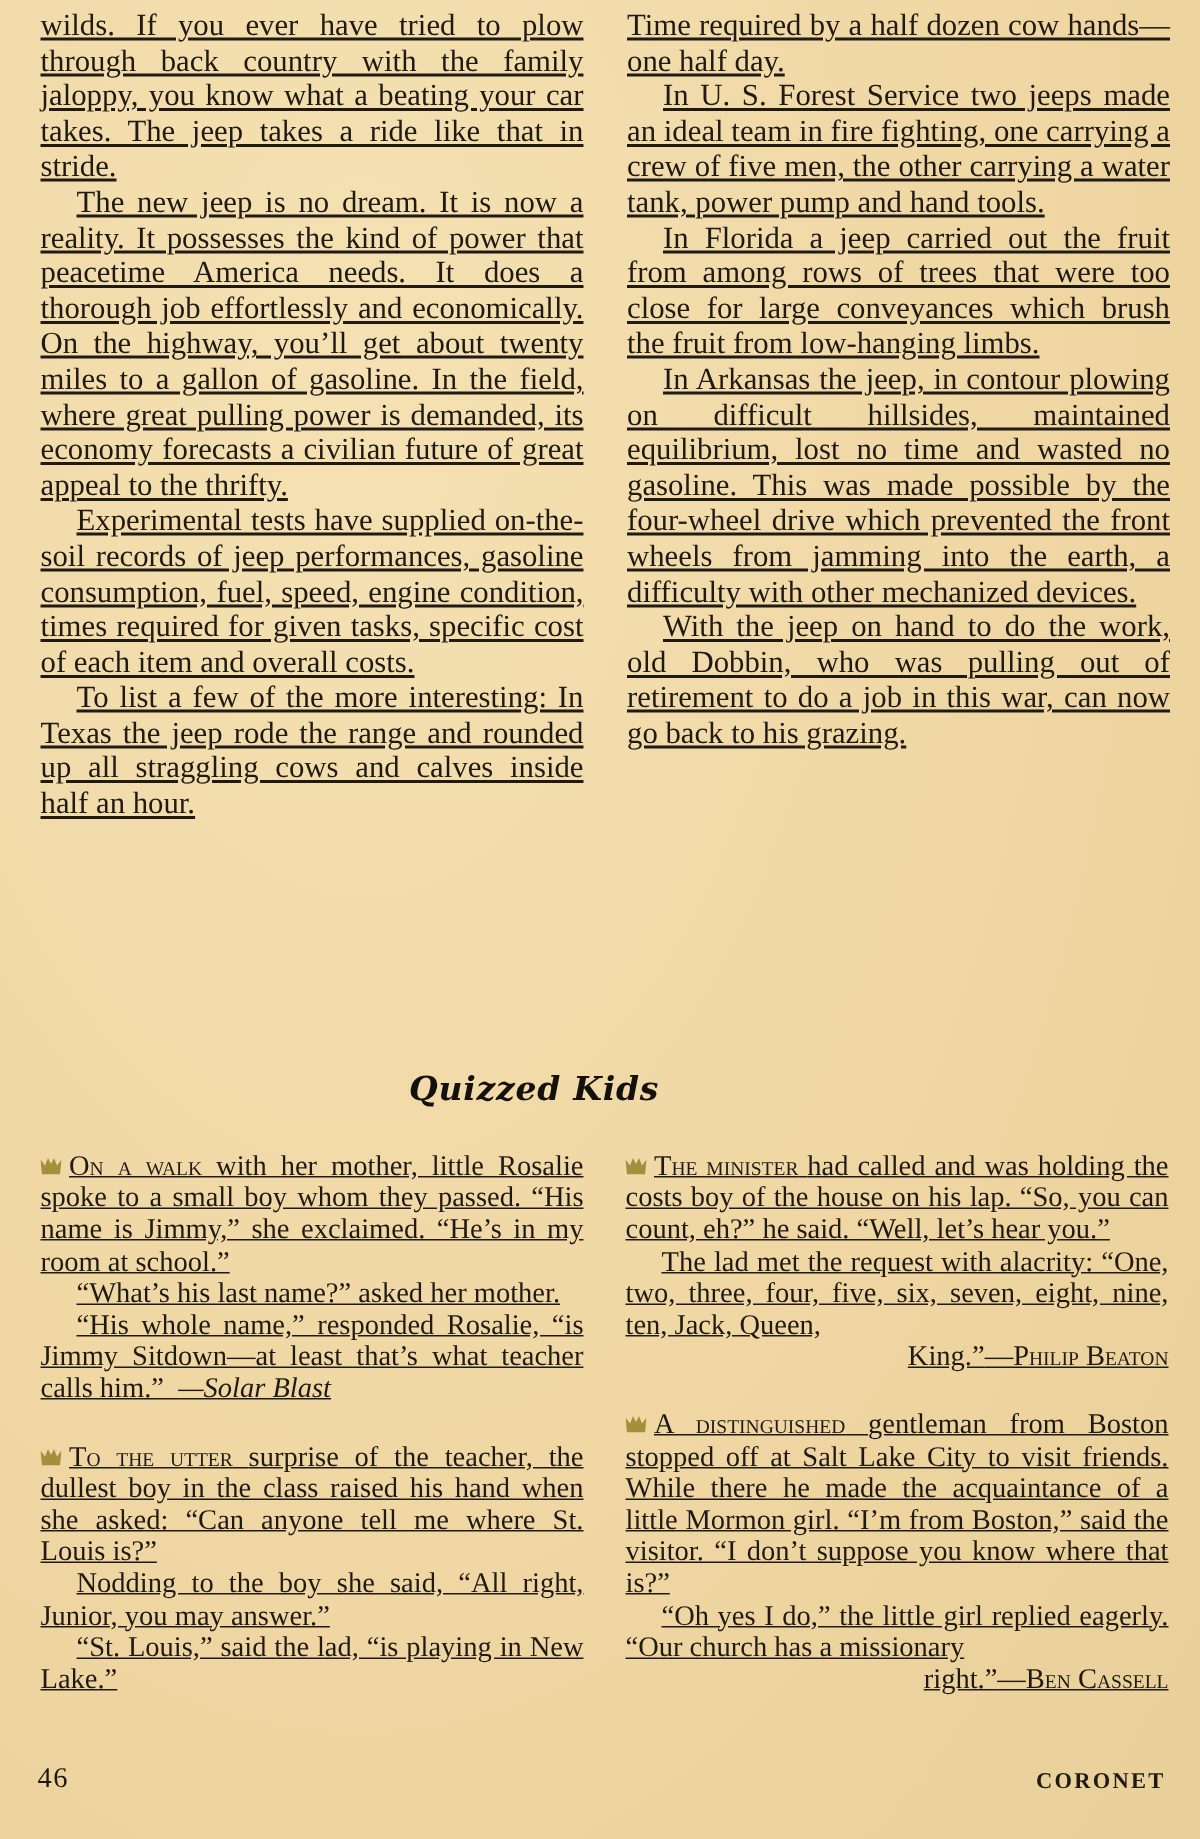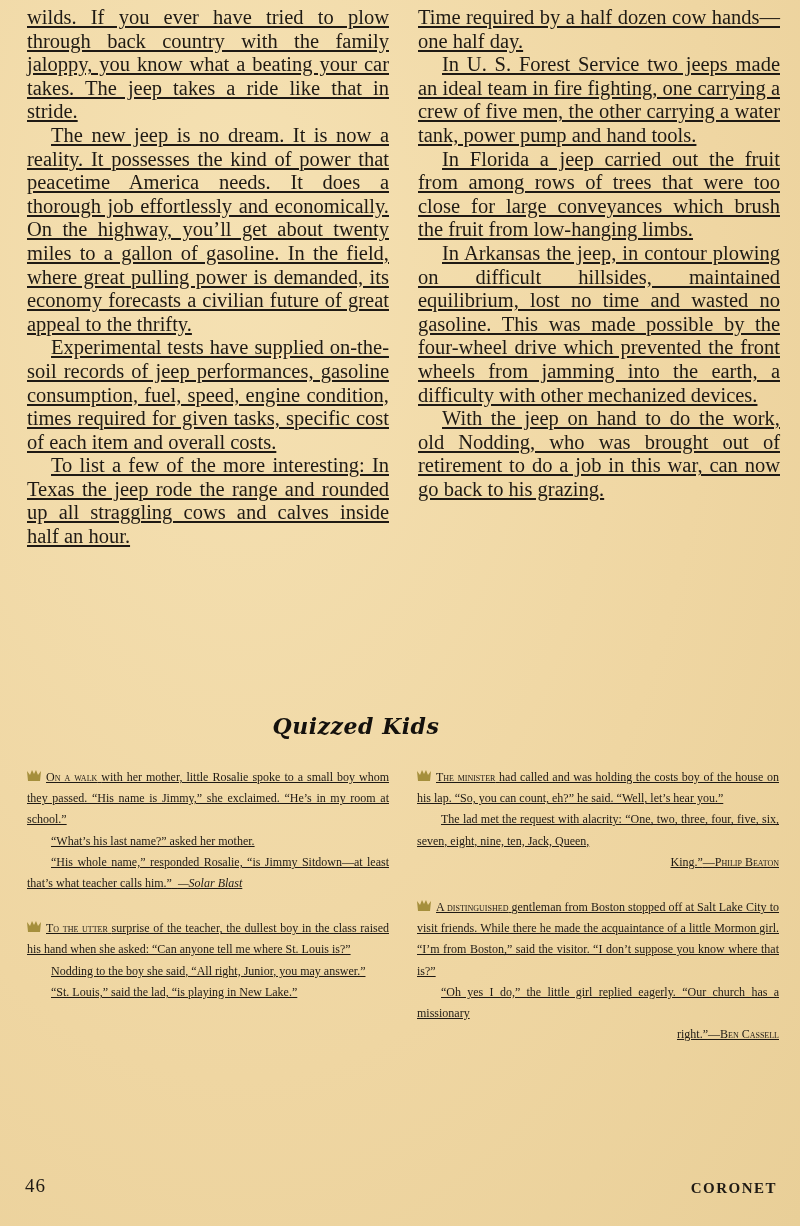--- a/index.html
+++ b/index.html
@@ -30,21 +30,21 @@
     left: 0; width: 712px; top: 713px;
     text-align: center;
     font-family: "DejaVu Serif", serif;
     font-weight: bold;
     font-style: italic;
     font-size: 22px;
     letter-spacing: 0.5px;
     color: #14110d;
   }
   .col.small {
-    font-size: 12px;
+    font-size: 19px;
     line-height: 21.2px;
     width: 362px;
   }
   #col-bottom-left { left: 27px; top: 767px; }
   #col-bottom-right { left: 417px; top: 767px; }
   .anecdote { margin-bottom: 24px; }
   .sc { font-variant: small-caps; }
   .crown {
     display: inline-block;
     width: 14px; height: 12px;
@@ -72,21 +72,21 @@
   <p class="indent">The new jeep is no dream. It is now a reality. It possesses the kind of power that peacetime America needs. It does a thorough job effortlessly and economically. On the highway, you’ll get about twenty miles to a gallon of gasoline. In the field, where great pulling power is demanded, its economy forecasts a civilian future of great appeal to the thrifty.</p>
   <p class="indent">Experimental tests have supplied on-the-soil records of jeep performances, gasoline consumption, fuel, speed, engine condition, times required for given tasks, specific cost of each item and overall costs.</p>
   <p class="indent">To list a few of the more interesting: In Texas the jeep rode the range and rounded up all straggling cows and calves inside half an hour.</p>
 </div>
 
 <div id="col-top-right" class="col">
   <p>Time required by a half dozen cow hands—one half day.</p>
   <p class="indent">In U. S. Forest Service two jeeps made an ideal team in fire fighting, one carrying a crew of five men, the other carrying a water tank, power pump and hand tools.</p>
   <p class="indent">In Florida a jeep carried out the fruit from among rows of trees that were too close for large conveyances which brush the fruit from low-hanging limbs.</p>
   <p class="indent">In Arkansas the jeep, in contour plowing on difficult hillsides, maintained equilibrium, lost no time and wasted no gasoline. This was made possible by the four-wheel drive which prevented the front wheels from jamming into the earth, a difficulty with other mechanized devices.</p>
-  <p class="indent">With the jeep on hand to do the work, old Nodding, who was brought out of retirement to do a job in this war, can now go back to his grazing.</p>
+  <p class="indent">With the jeep on hand to do the work, old Dobbin, who was pulling out of retirement to do a job in this war, can now go back to his grazing.</p>
 </div>
 
 <div id="section-title">Quizzed Kids</div>
 
 <div id="col-bottom-left" class="col small">
   <div class="anecdote">
     <p>
       <span class="crown"><svg width="14" height="12" viewBox="0 0 14 12">
             <path class="crown-path" d="M0 2 L3 6 L5 1 L7 5 L9 1 L11 6 L14 2 L13 12 L1 12 Z" fill="#a58f3c"></path>
           </svg></span><span class="sc">On a walk</span>

